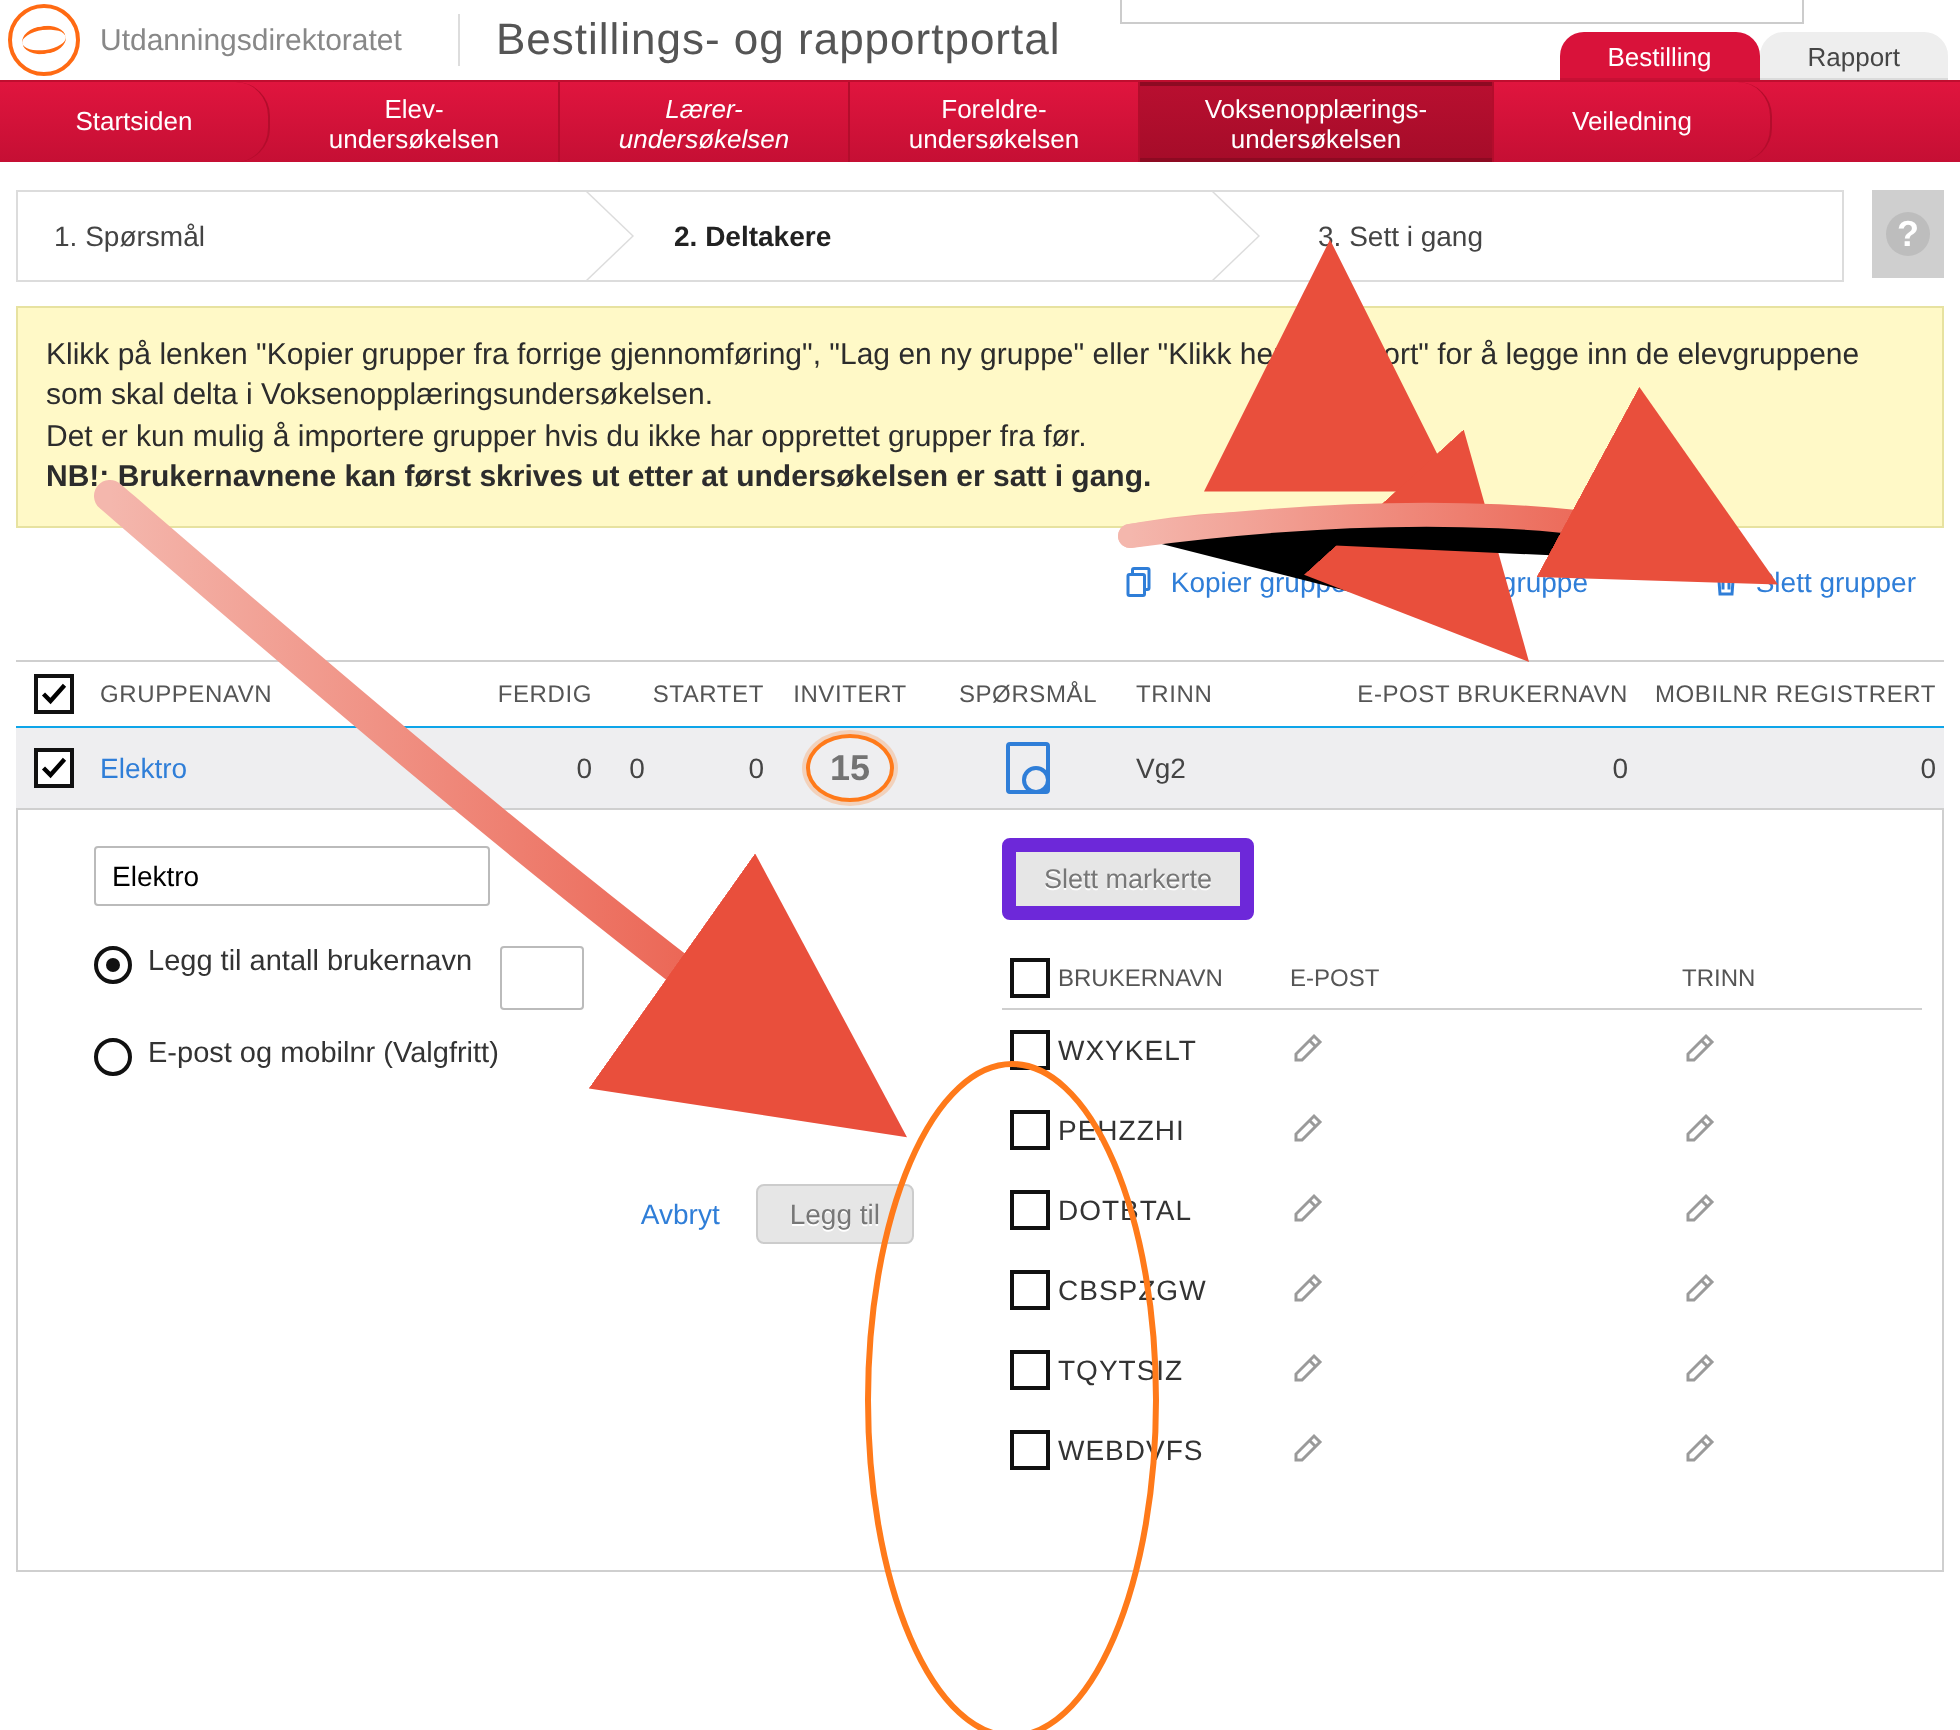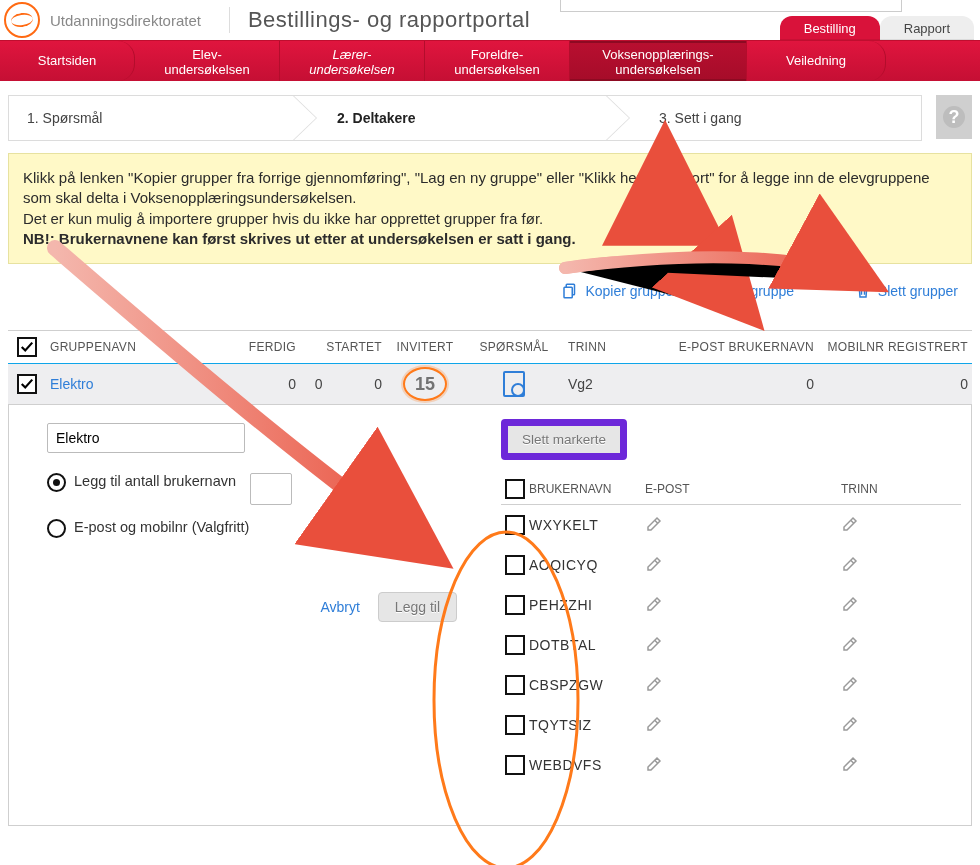--- a/index.html
+++ b/index.html
@@ -370,34 +370,20 @@
               </svg></div>
             <div class="ur-mob"><svg class="edit-ico" viewBox="0 0 24 24" fill="none" stroke="#9a9a9a" stroke-width="2">
                 <path d="M4 20h4L20 8l-4-4L4 16v4z"></path>
                 <path d="M13 7l4 4"></path>
               </svg></div>
           </div>
           <div class="user-row">
             <div class="ur-chk">
               <span class="chkbox"></span>
             </div>
-            <div class="ur-name">AOQICYQ</div>
-            <div class="ur-epost"><svg class="edit-ico" viewBox="0 0 24 24" fill="none" stroke="#9a9a9a" stroke-width="2">
-                <path d="M4 20h4L20 8l-4-4L4 16v4z"></path>
-                <path d="M13 7l4 4"></path>
-              </svg></div>
-            <div class="ur-mob"><svg class="edit-ico" viewBox="0 0 24 24" fill="none" stroke="#9a9a9a" stroke-width="2">
-                <path d="M4 20h4L20 8l-4-4L4 16v4z"></path>
-                <path d="M13 7l4 4"></path>
-              </svg></div>
-          </div>
-          <div class="user-row">
-            <div class="ur-chk">
-              <span class="chkbox"></span>
-            </div>
             <div class="ur-name">PEHZZHI</div>
             <div class="ur-epost"><svg class="edit-ico" viewBox="0 0 24 24" fill="none" stroke="#9a9a9a" stroke-width="2">
                 <path d="M4 20h4L20 8l-4-4L4 16v4z"></path>
                 <path d="M13 7l4 4"></path>
               </svg></div>
             <div class="ur-mob"><svg class="edit-ico" viewBox="0 0 24 24" fill="none" stroke="#9a9a9a" stroke-width="2">
                 <path d="M4 20h4L20 8l-4-4L4 16v4z"></path>
                 <path d="M13 7l4 4"></path>
               </svg></div>
           </div>

